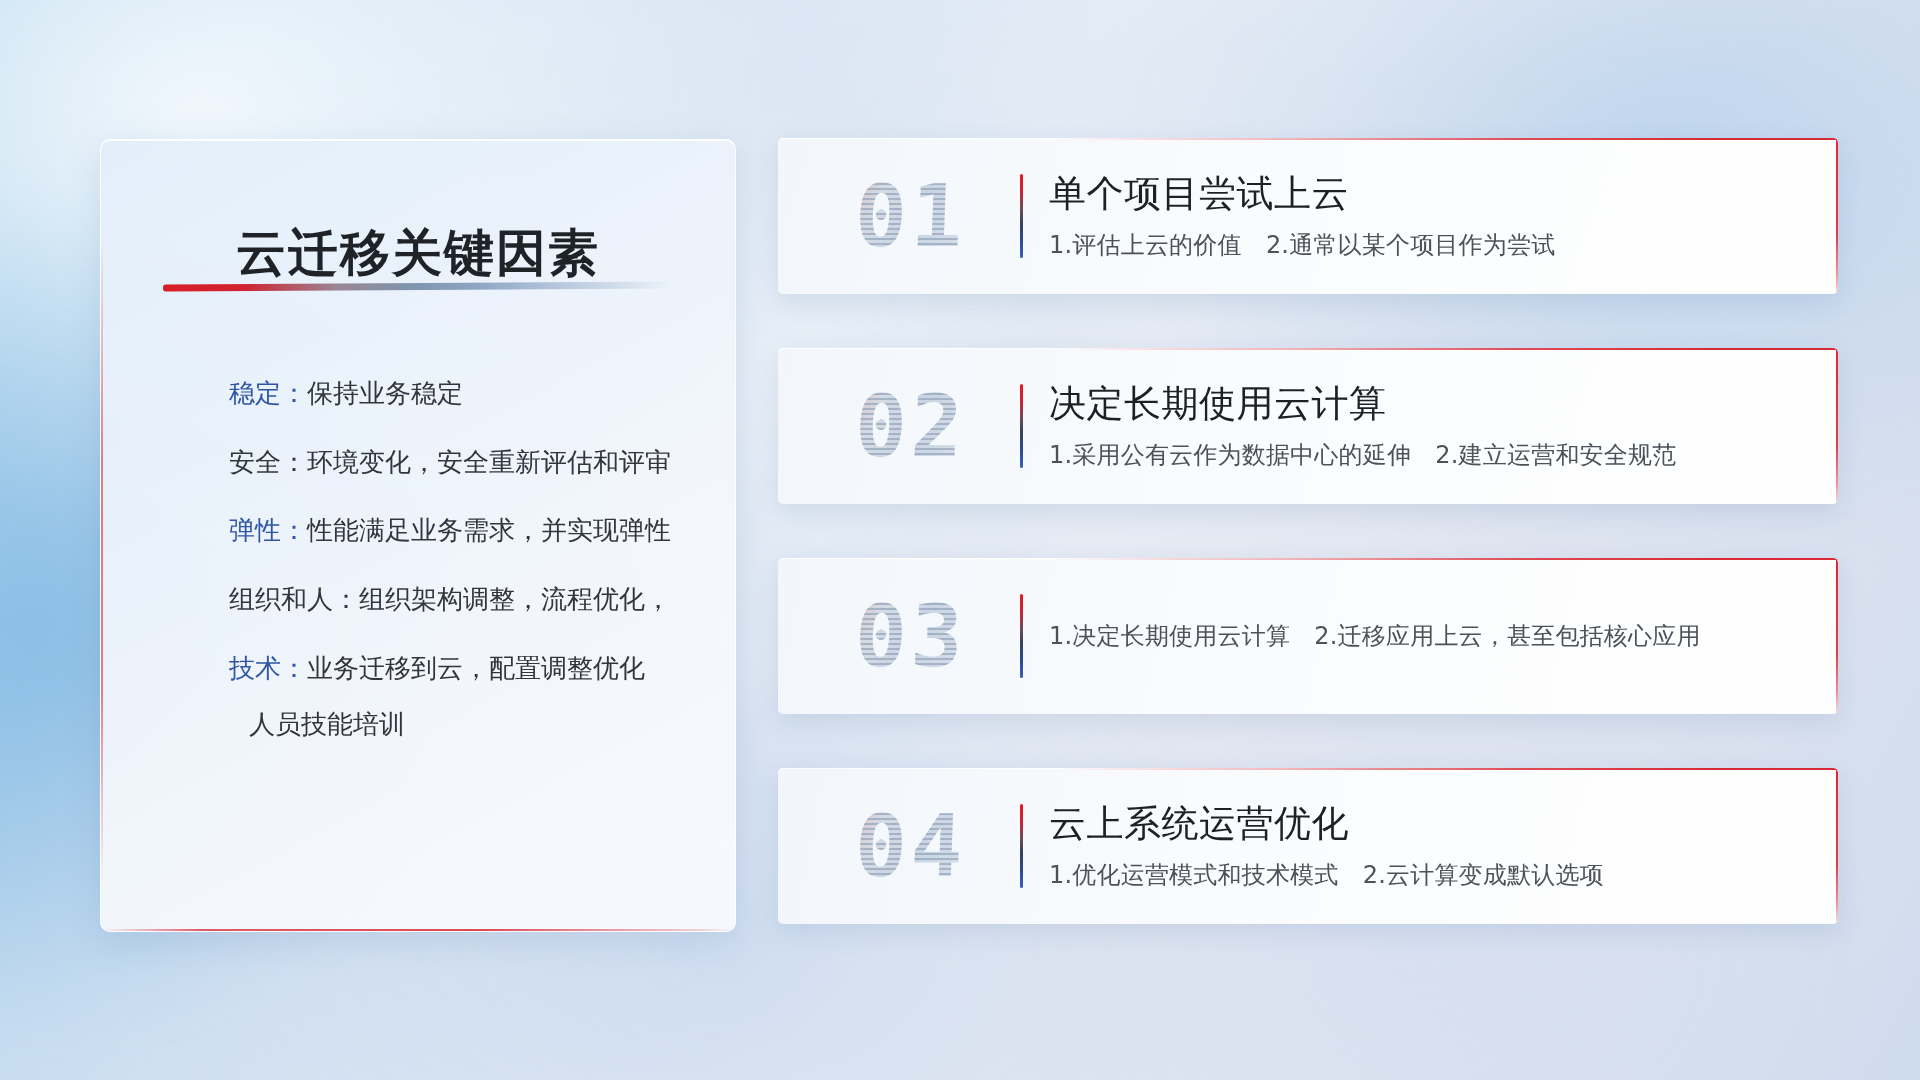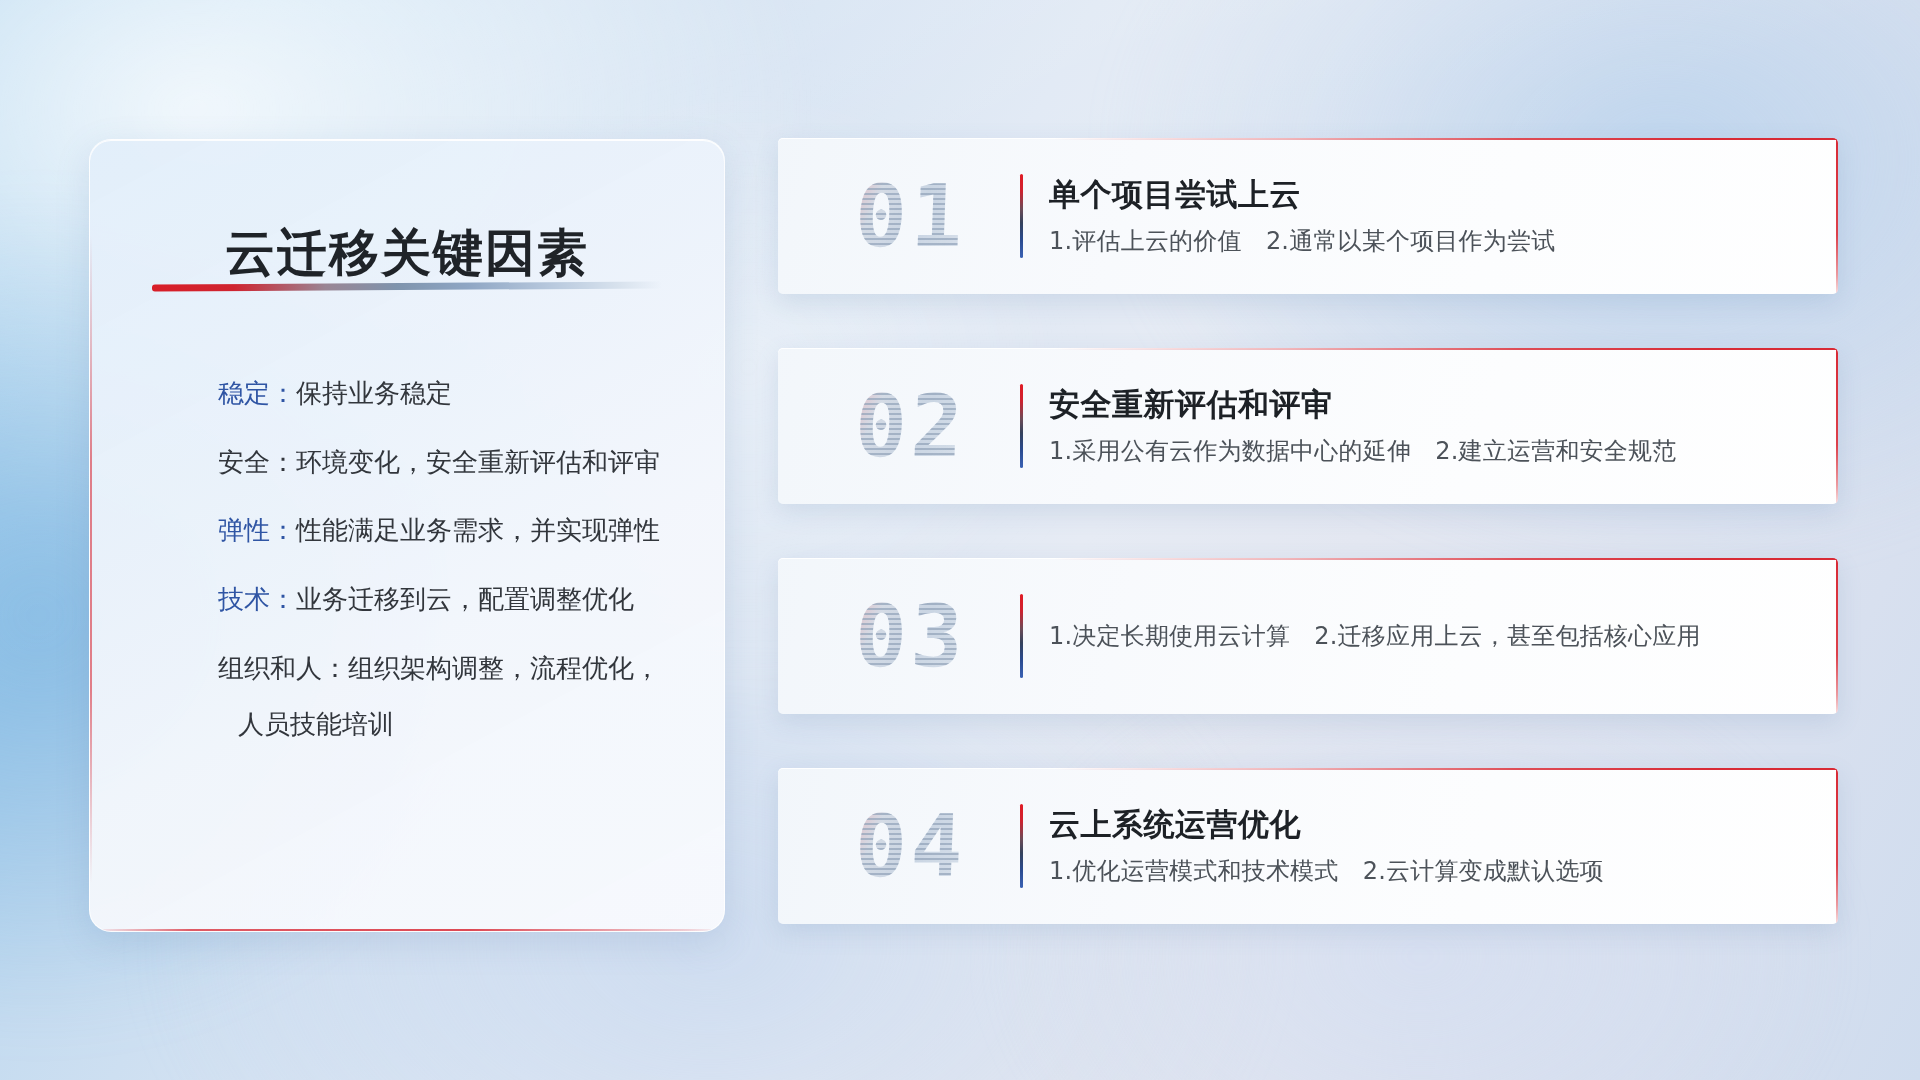--- a/index.html
+++ b/index.html
@@ -61,22 +61,22 @@
   .bg-sheen{
     position:absolute;left:0;top:0;width:100%;height:100%;
     background:linear-gradient(160deg, rgba(255,255,255,.30) 0%, rgba(255,255,255,0) 40%);
   }
 
   
   .stage{position:absolute;inset:0;z-index:2;}
 
   
   .panel{
-    position:absolute;left:89px;top:139px;width:634px;height:791px;
-    border-radius:22px;
+    position:absolute;left:100px;top:139px;width:634px;height:791px;
+    border-radius:10px;
     background:linear-gradient(152deg, rgba(226,238,250,.96) 0%, rgba(236,243,251,.95) 34%, rgba(244,247,252,.95) 62%, rgba(248,250,253,.94) 100%);
     border:1px solid rgba(255,255,255,.85);
     box-shadow:0 10px 34px rgba(86,125,170,.17), inset 0 1px 0 rgba(255,255,255,.92);
     overflow:hidden;
   }
   .panel::after{
     content:"";position:absolute;left:0;right:0;bottom:0;height:2px;
     background:linear-gradient(90deg, rgba(215,30,42,0) 0%, rgba(215,30,42,.72) 16%, rgba(215,30,42,.80) 60%, rgba(215,30,42,.20) 94%, rgba(215,30,42,0) 100%);
   }
   .panel::before{
@@ -186,21 +186,21 @@
       #cf2230 20%,
       #6b4c58 42%,
       #35425c 58%,
       #2a4a8e 78%,
       #3a62b4 100%);
   }
 
   .card-text{flex:1 1 auto;min-width:0;padding-right:36px;}
   .card-title{
     font-family:"DejaVu Sans","Liberation Sans",sans-serif;
-    font-size:31px;font-weight:700;color:#1d2126;
+    font-size:37px;font-weight:400;color:#1d2126;
     letter-spacing:.5px;line-height:1.2;
     margin-bottom:13px;white-space:nowrap;
   }
   .card-desc{
     font-family:"DejaVu Sans","Liberation Sans",sans-serif;
     font-size:24px;font-weight:400;color:#4c5259;
     letter-spacing:.2px;line-height:1.25;white-space:nowrap;
   }
 </style>
 </head>
@@ -227,24 +227,24 @@
       <div class="pl-row">
         <span class="pl-key">稳定：</span><span class="pl-val">保持业务稳定</span>
       </div>
       <div class="pl-row">
         <span class="pl-key dark">安全：</span><span class="pl-val">环境变化，安全重新评估和评审</span>
       </div>
       <div class="pl-row">
         <span class="pl-key">弹性：</span><span class="pl-val">性能满足业务需求，并实现弹性</span>
       </div>
       <div class="pl-row">
+        <span class="pl-key dark">组织和人：</span><span class="pl-val">组织架构调整，流程优化，</span>
+      </div>
+      <div class="pl-row">
         <span class="pl-key">技术：</span><span class="pl-val">业务迁移到云，配置调整优化</span>
-      </div>
-      <div class="pl-row">
-        <span class="pl-key dark">组织和人：</span><span class="pl-val">组织架构调整，流程优化，</span>
       </div>
       <div class="pl-row cont">
         <span class="pl-val">人员技能培训</span>
       </div>
     </div>
   </section>
 
   <section class="cards">
 
     <article class="card">
@@ -262,21 +262,21 @@
     </article>
 
     <article class="card">
       <div class="card-inner">
         <div class="card-num">
           <span class="card-num-ghost">02</span>
           <span class="card-num-text">02</span>
         </div>
         <div class="card-bar"></div>
         <div class="card-text">
-          <div class="card-title">安全重新评估和评审</div>
+          <div class="card-title">决定长期使用云计算</div>
           <div class="card-desc">1.采用公有云作为数据中心的延伸　2.建立运营和安全规范</div>
         </div>
       </div>
     </article>
 
     <article class="card">
       <div class="card-inner">
         <div class="card-num">
           <span class="card-num-ghost">03</span>
           <span class="card-num-text">03</span>

